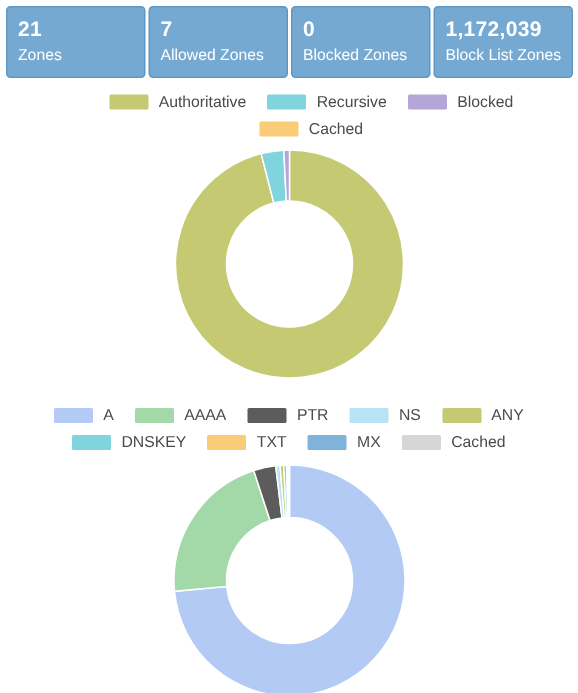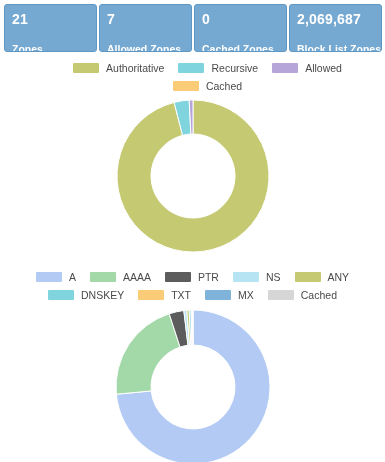--- a/index.html
+++ b/index.html
@@ -37,23 +37,23 @@
   }
   .stat-value {
     font-size: 14px;
     font-weight: bold;
     line-height: 17px;
     letter-spacing: 0.2px;
     white-space: nowrap;
   }
   .stat-label {
     font-size: 10.5px;
-    font-weight: bold;
+    font-weight: normal;
     line-height: 15px;
-    margin-top: 14px;
+    margin-top: 2px;
     white-space: nowrap;
   }
 
   
   .legend {
     display: flex;
     flex-wrap: wrap;
     justify-content: center;
     align-items: center;
     width: 385px;
@@ -103,40 +103,40 @@
   <div class="stat-card">
     <div class="stat-value">21</div>
     <div class="stat-label">Zones</div>
   </div>
   <div class="stat-card">
     <div class="stat-value">7</div>
     <div class="stat-label">Allowed Zones</div>
   </div>
   <div class="stat-card">
     <div class="stat-value">0</div>
-    <div class="stat-label">Cached Zones</div>
-  </div>
-  <div class="stat-card">
-    <div class="stat-value">2,069,687</div>
+    <div class="stat-label">Blocked Zones</div>
+  </div>
+  <div class="stat-card">
+    <div class="stat-value">1,172,039</div>
     <div class="stat-label">Block List Zones</div>
   </div>
 </div>
 
 <div class="legend" id="legend-1">
     <div class="legend-item">
       <span class="legend-swatch" style="background: rgb(197, 202, 114);"></span>
       <span class="legend-label">Authoritative</span>
     </div>
     <div class="legend-item">
       <span class="legend-swatch" style="background: rgb(127, 212, 221);"></span>
       <span class="legend-label">Recursive</span>
     </div>
     <div class="legend-item">
       <span class="legend-swatch" style="background: rgb(182, 165, 216);"></span>
-      <span class="legend-label">Allowed</span>
+      <span class="legend-label">Blocked</span>
     </div>
     <div class="legend-item">
       <span class="legend-swatch" style="background: rgb(251, 204, 120);"></span>
       <span class="legend-label">Cached</span>
     </div>
   </div>
 <div class="chart-block" id="chart-1">
   <div class="donut-wrap">
     <svg class="donut" id="donut-1" width="180" height="155" viewBox="0 0 180 155">
         <path d="M 90 1 A 76 76 0 1 1 71.099568575471 3.3876797542240524 L 79.55502473907607 36.3195072325975 A 42 42 0 1 0 90 35 Z" fill="#c5ca72" stroke="#ffffff" stroke-width="1"></path>

